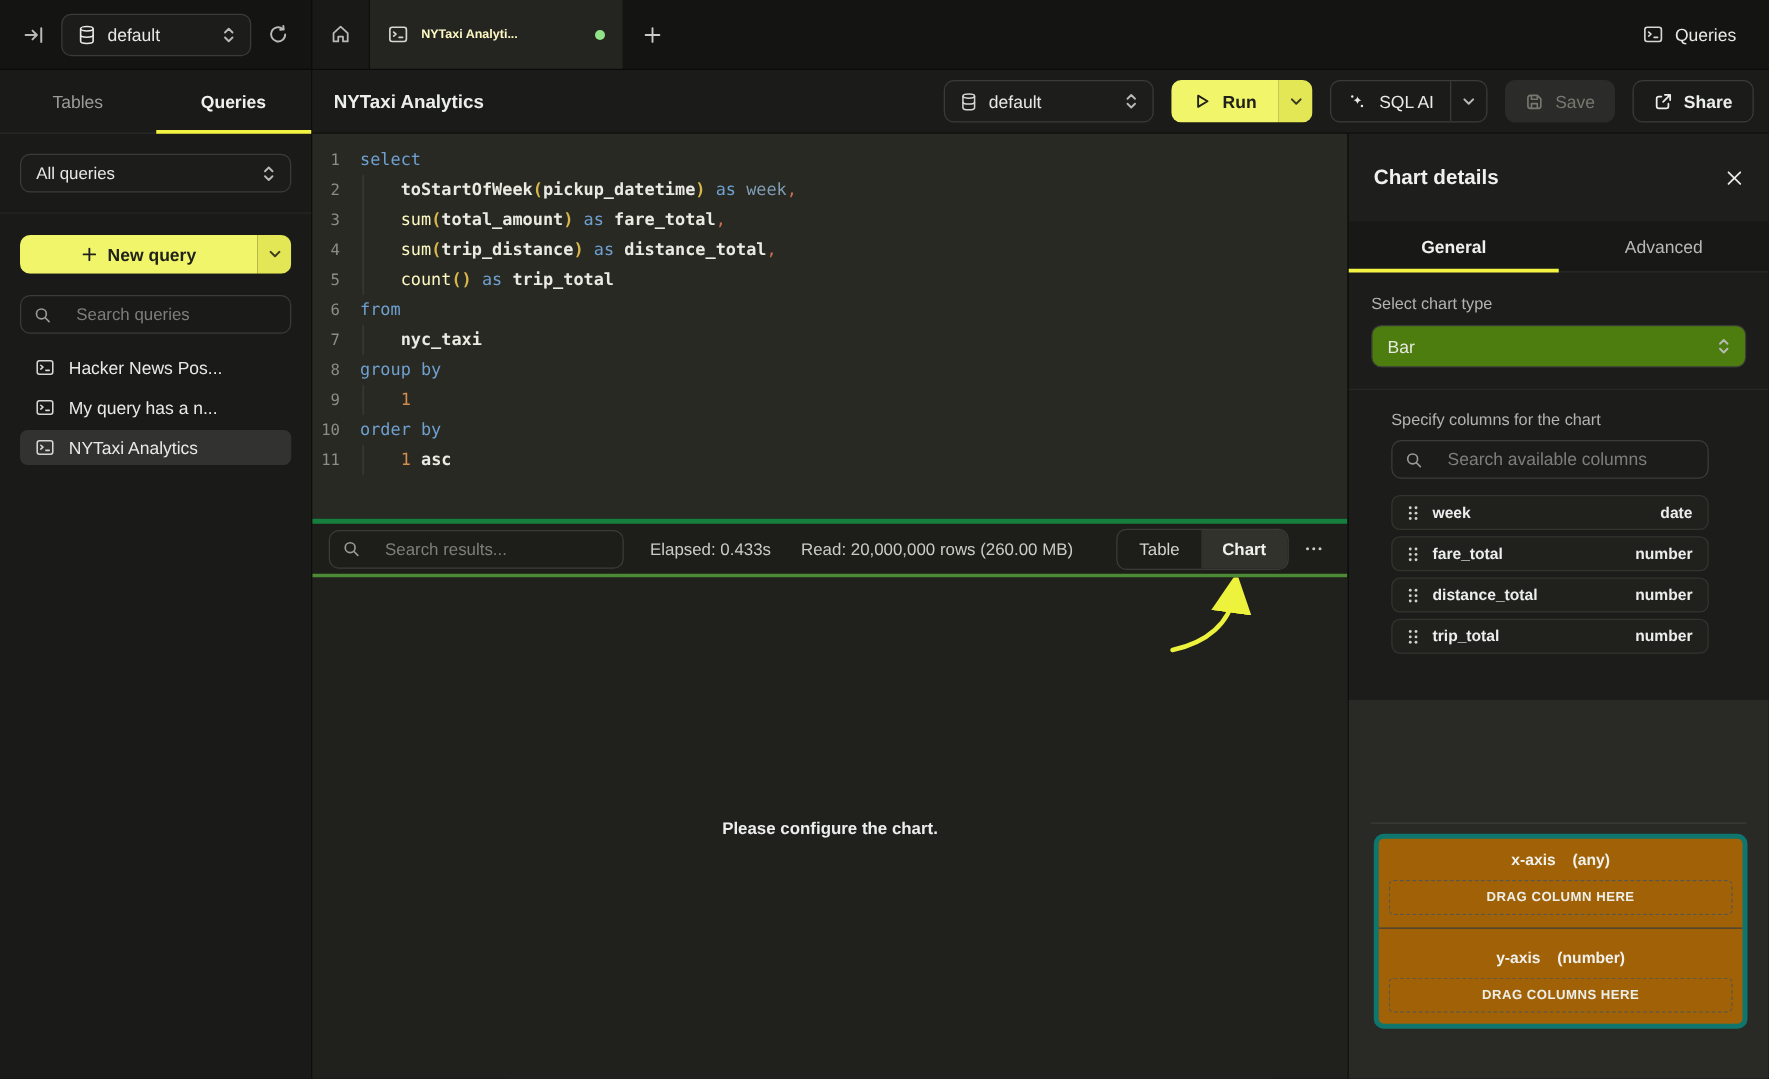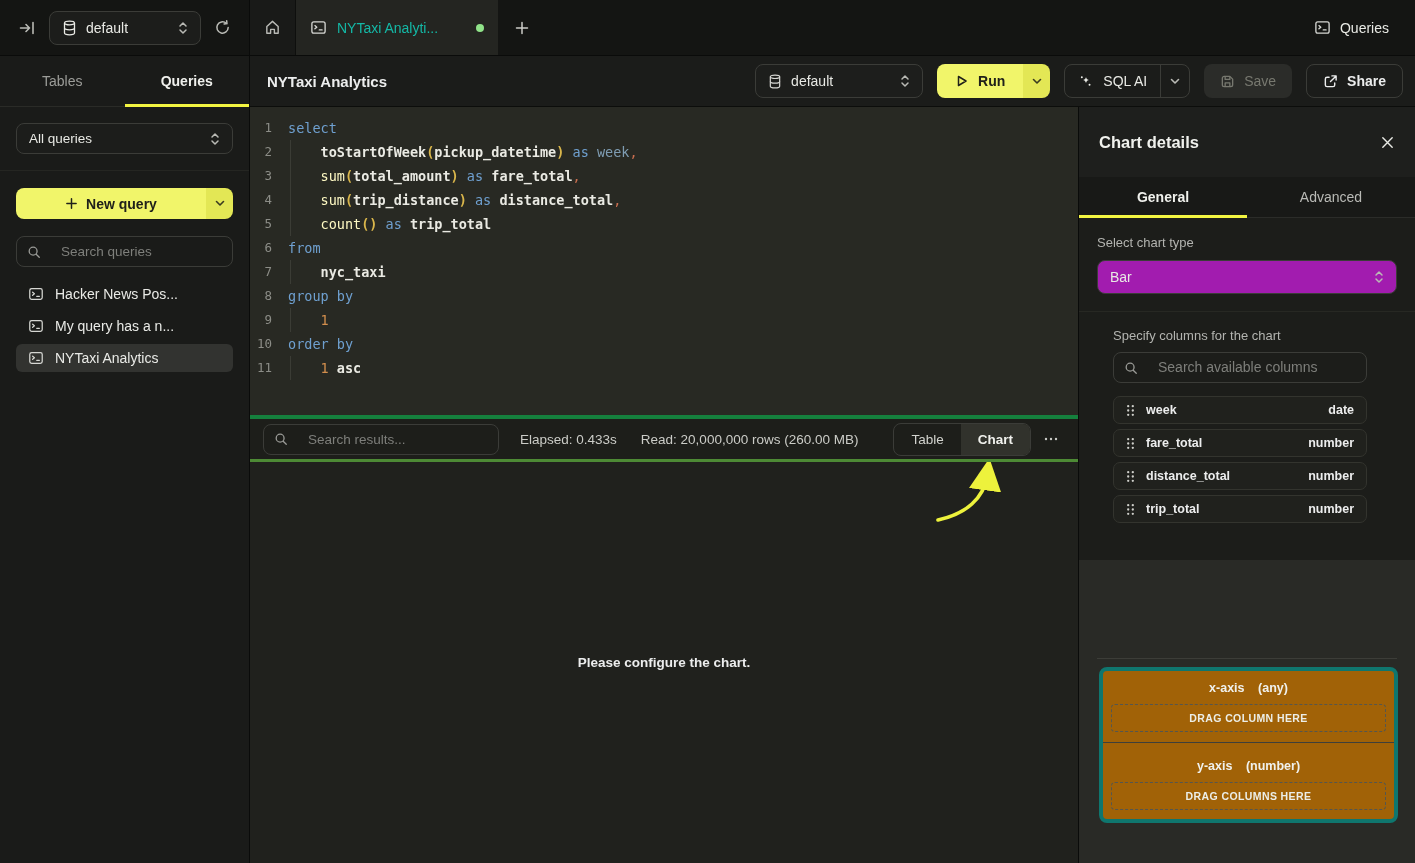--- a/index.html
+++ b/index.html
@@ -18,21 +18,21 @@
   .top-bar { height:56px; display:flex; align-items:stretch; background:#141513; border-bottom:1px solid #0a0b0a; }
   .tb-left { width:250px; flex:none; display:flex; align-items:center; gap:13px; padding:0 18px; border-right:1px solid #0a0b0a; }
   .ctl-select { height:34px; display:flex; align-items:center; gap:9px; padding:0 12px; border:1px solid #3b3c38; border-radius:8px; background:#1c1d1b; cursor:pointer; }
   .ctl-select .lbl { flex:1; color:#e8e9e4; }
   .tb-left .ctl-select { flex:1; }
   .icon-btn { background:none; border:none; color:#b9bab5; cursor:pointer; display:flex; align-items:center; justify-content:center; }
 
   .tab-strip { flex:1; display:flex; align-items:stretch; }
   .home-btn { width:46px; background:#191a18; border-right:1px solid #0e0f0d; }
   .editor-tab { width:202px; background:#242521; display:flex; align-items:center; gap:10px; padding:0 14px; cursor:pointer; }
-  .editor-tab .t-label { flex:1; color:#14b8a6; font-size:14px; white-space:nowrap; overflow:hidden; }
+  .editor-tab .t-label { flex:1; color:#fef9c3; font-size:10px; white-space:nowrap; overflow:hidden;font-weight:bold; }
   .tab-dot { width:8px; height:8px; border-radius:50%; background:var(--dot-green); }
   .new-tab-btn { width:48px; color:#cbccc8; }
   .tb-spacer { flex:1; }
   .queries-link { display:flex; align-items:center; gap:9px; padding:0 26px; color:#e9eae5; cursor:pointer; }
 
   
   .app-row { display:flex; height:807px; }
 
   
   .sidebar { width:250px; flex:none; background:#1a1b19; border-right:1px solid #0a0b0a; display:flex; flex-direction:column; }
@@ -108,21 +108,21 @@
   .right-panel { width:337px; flex:none; border-left:1px solid #0a0b0a; background:#1c1d1a; display:flex; flex-direction:column; }
   .panel-header { height:70px; flex:none; background:#1e1f1d; display:flex; align-items:center; justify-content:space-between; padding:0 20px; }
   .panel-title { font-size:16.5px; font-weight:bold; color:#f0f1ed; }
   .panel-tabs { height:41px; flex:none; display:flex; background:#181917; border-bottom:1px solid #2b2c29; position:relative; }
   .panel-tab { flex:1; display:flex; align-items:center; justify-content:center; color:#b9bab6; cursor:pointer; }
   .panel-tab.active { color:#f0f1ed; font-weight:bold; }
   .panel-tabs .underline { position:absolute; left:0; bottom:-1px; width:50%; height:3px; background:var(--underline); }
   .panel-body { flex:1; position:relative; display:flex; flex-direction:column; }
   .pb-sec1 { padding:17px 18px 0; }
   .field-label { font-size:13px; color:#b3b4b0; margin-bottom:10px; }
-  .chart-type-select { height:34px; background:#a21caf; }
+  .chart-type-select { height:34px; background:#4d7c0f; }
   .pb-divider { height:1px; background:#272823; margin-top:17px; }
   .pb-sec2 { padding:16px 48px 0 34px; }
   .cols-search { margin-top:-1px; }
   .cols-search input::placeholder { font-size:14px; }
   .column-list { margin-top:13px; display:flex; flex-direction:column; gap:5px; }
   .column-row { height:28px; border:1px solid #33342e; background:#20211d; border-radius:7px; display:flex; align-items:center; gap:11px; padding:0 12px; }
   .column-row .c-name { font-size:12.5px; font-weight:bold; color:#eceded; }
   .column-row .c-type { margin-left:auto; font-size:12.5px; font-weight:bold; color:#eceded; }
   .drag-handle { color:#d0d1cc; cursor:grab; }
 

